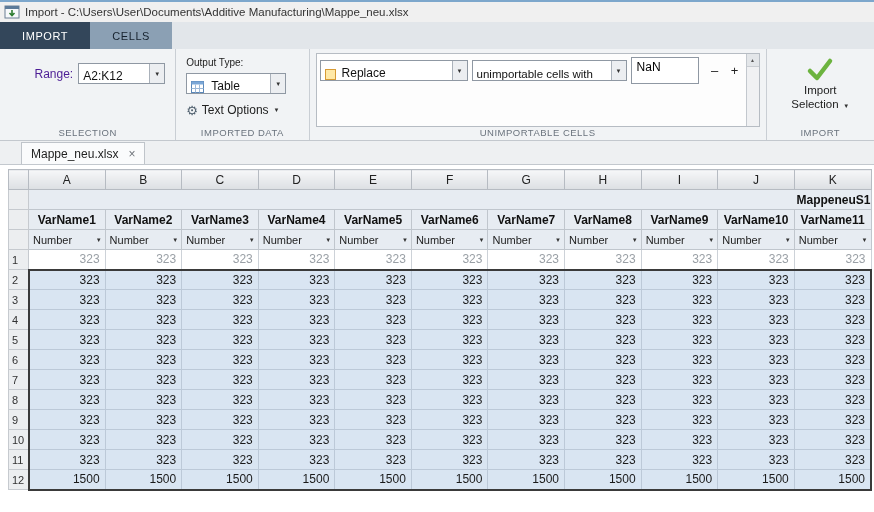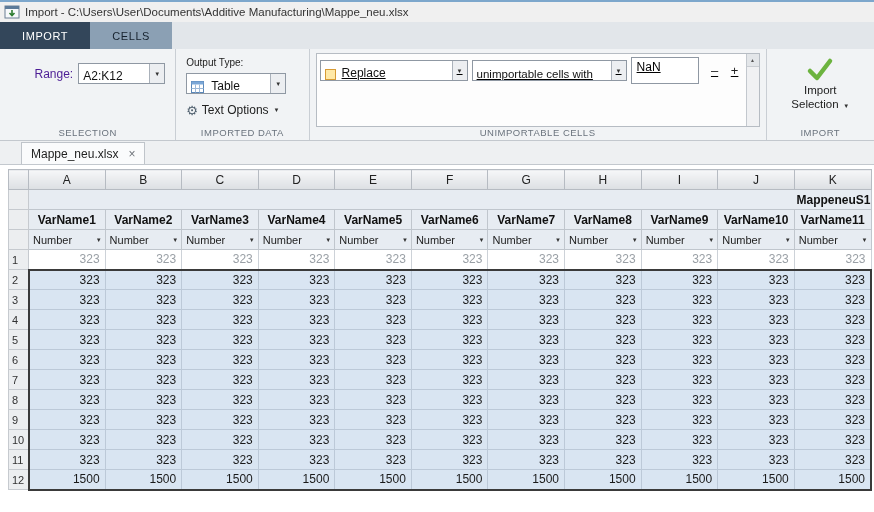--- a/index.html
+++ b/index.html
@@ -54,21 +54,21 @@
 
   .outlabel { font-size:10px; color:#222; margin-bottom:5px; }
   .out-combo { width:100px; }
   .out-combo .gicon { margin:0 3px 0 4px; display:flex; }
   .textopts { margin-top:9px; display:flex; align-items:center; font-size:12px;
     color:#222; cursor:default; }
   .textopts .gear { font-size:13px; color:#51616f; margin-right:4px; line-height:1; }
   .textopts .tarr { font-size:6px; margin-left:5px; color:#333; }
 
   .unpanel { height:74px; background:#fdfdfd; border:1px solid #b6bcc3; display:flex; }
-  .unpanel .pbody { flex:1; padding:3px;text-decoration:underline; }
+  .unpanel .pbody { flex:1; padding:3px; }
   .unrow { display:flex; align-items:center; gap:4px; }
   .swatch { width:11px; height:11px; background:#ffe9a8; border:1px solid #d79b36;
     margin:0 2px 0 4px; }
   .rep-combo { width:148px; }
   .with-combo { width:155px; }
   .with-combo .cval { font-size:11.5px; }
   .nan-input { width:68px; height:27px; border:1px solid #8f98a3; background:#fff;
     font-size:12px; padding:2px 0 0 5px; }
   .unspacer { flex:1; }
   .pm { width:16px; height:18px; font-size:13px; color:#222; text-align:center;

